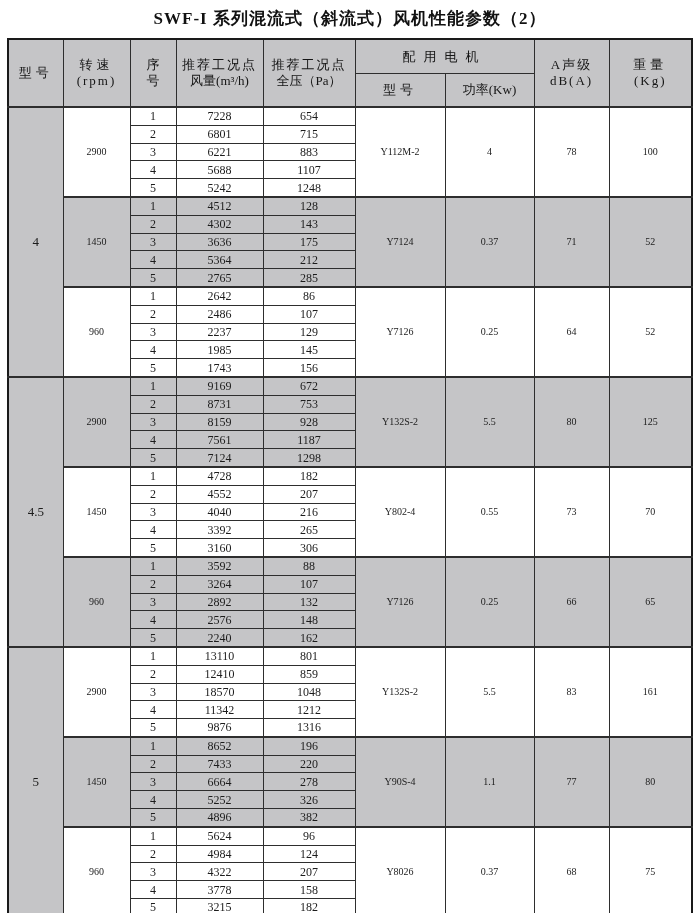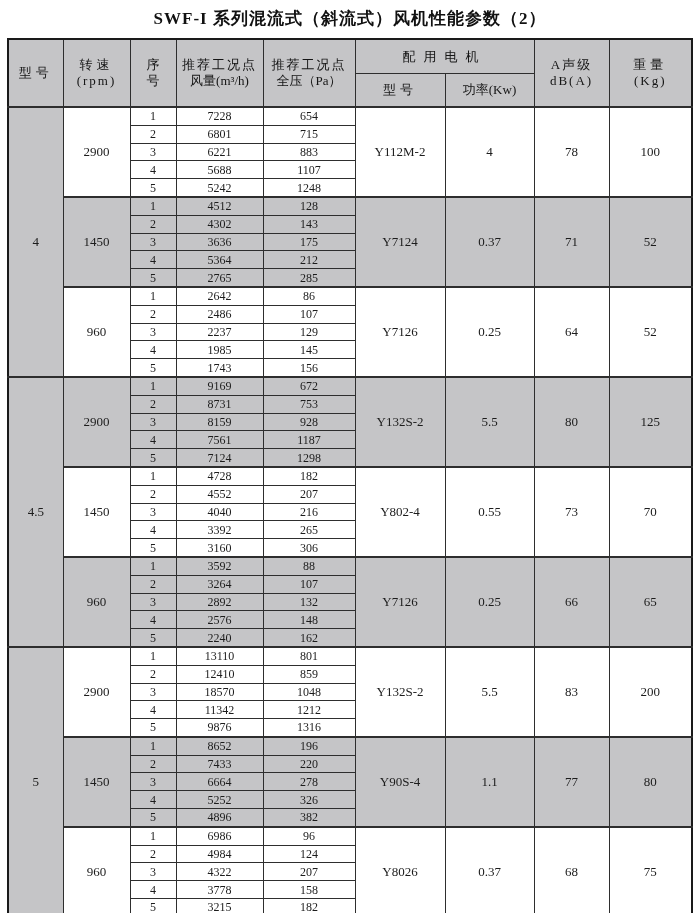--- a/index.html
+++ b/index.html
@@ -59,21 +59,21 @@
     height: 16.8px;
     line-height: 1;
     background: #ffffff;
   }
   tbody td.g { background: #c5c5c7; }
   tbody td.model {
     background: #c5c5c7;
     font-size: 13px;
   }
   tbody tr.block-top td { border-top-width: 2px; }
-  tbody td.merged { font-size: 13px; }
+  tbody td.merged { font-size: 10px; }
 </style>
 </head>
 <body>
 
 <div class="page">
   <div class="title">SWF-I 系列混流式（斜流式）风机性能参数（2）</div>
 
   <table class="perf">
     <colgroup>
       <col style="width:55px">
@@ -305,21 +305,21 @@
         </tr>
         <tr class="block-top">
           <td rowspan="15" class="model">5</td>
           <td rowspan="5" class="merged">2900</td>
           <td>1</td>
           <td>13110</td>
           <td>801</td>
           <td rowspan="5" class="merged">Y132S-2</td>
           <td rowspan="5" class="merged">5.5</td>
           <td rowspan="5" class="merged">83</td>
-          <td rowspan="5" class="merged">200</td>
+          <td rowspan="5" class="merged">161</td>
         </tr>
         <tr>
           <td>2</td>
           <td>12410</td>
           <td>859</td>
         </tr>
         <tr>
           <td>3</td>
           <td>18570</td>
           <td>1048</td>
@@ -360,21 +360,21 @@
           <td class="g">326</td>
         </tr>
         <tr>
           <td class="g">5</td>
           <td class="g">4896</td>
           <td class="g">382</td>
         </tr>
         <tr class="block-top">
           <td rowspan="5" class="merged">960</td>
           <td>1</td>
-          <td>6986</td>
+          <td>5624</td>
           <td>96</td>
           <td rowspan="5" class="merged">Y8026</td>
           <td rowspan="5" class="merged">0.37</td>
           <td rowspan="5" class="merged">68</td>
           <td rowspan="5" class="merged">75</td>
         </tr>
         <tr>
           <td>2</td>
           <td>4984</td>
           <td>124</td>

